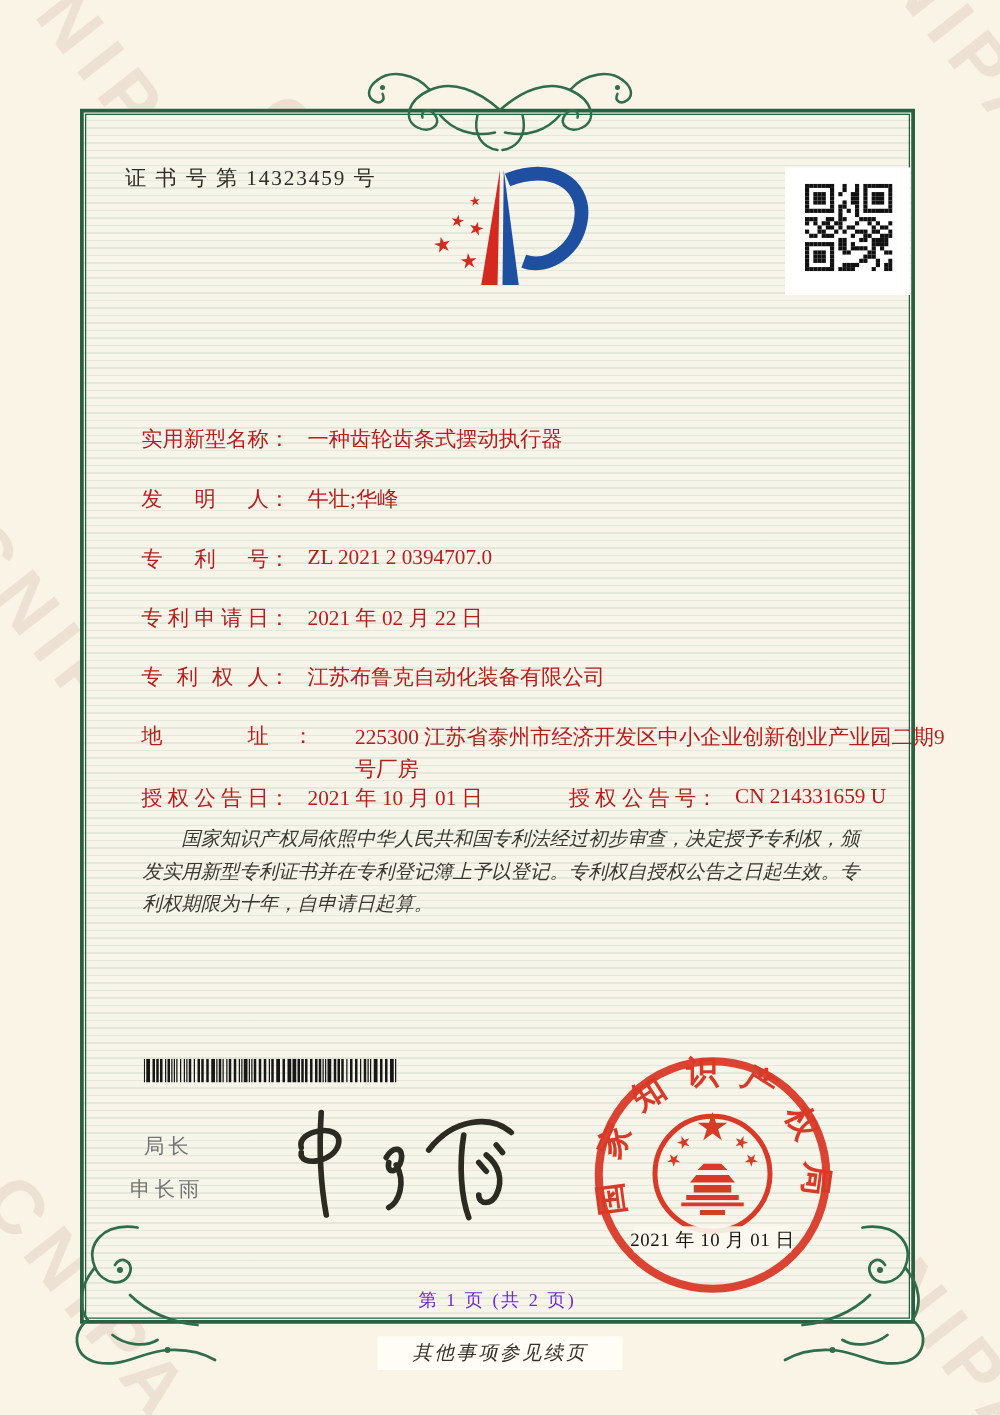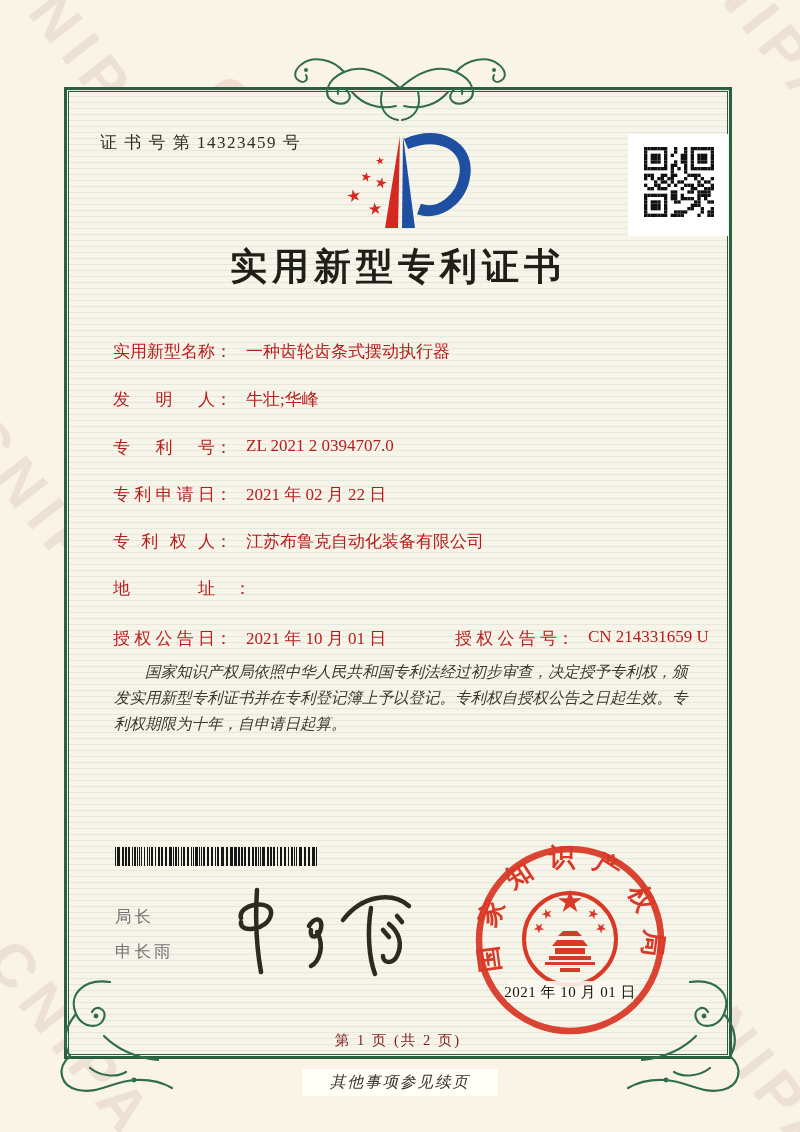--- a/index.html
+++ b/index.html
@@ -33,23 +33,23 @@
   .fl{display:inline-block;width:102px;text-align:justify;text-align-last:justify;white-space:nowrap;}
   .fv{margin-left:14px;white-space:nowrap;}
   .fv.wrap{white-space:normal;width:478px;line-height:26px;}
   .pair2{left:455px;}
 
   .legal{left:114px;top:659px;width:586px;font-size:15.5px;font-style:italic;line-height:26px;color:#3a382f;}
   .legal p{margin:0 0 2px 0;text-indent:2em;}
 
   .signer{font-family:Liberation Sans, sans-serif;font-size:16.5px;color:#737373;letter-spacing:3px;}
   .signer.t1{left:115px;top:906px;}
-  .signer.t2{left:115px;top:941px;}
-
-  .pageinfo{left:64px;top:1031px;width:668px;text-align:center;font-size:14.5px;letter-spacing:2px;color:#7f1d1d;}
+  .signer.t2{left:104px;top:941px;}
+
+  .pageinfo{left:64px;top:1031px;width:668px;text-align:center;font-size:14.5px;letter-spacing:2px;color:#6d28d9;}
   .note{left:0;top:1069px;width:800px;text-align:center;}
   .note span{display:inline-block;background:#fffdf5;padding:3px 28px;font-size:15.5px;font-style:italic;
              letter-spacing:2px;color:#33322a;}
 
   .seal{z-index:4;}
   svg{display:block;}
 </style>
 </head>
 <body>
 
@@ -341,21 +341,20 @@
       <rect x="6" y="20" width="1" height="1" fill="#111"></rect>
       <rect x="8" y="20" width="1" height="1" fill="#111"></rect>
       <rect x="9" y="20" width="1" height="1" fill="#111"></rect>
       <rect x="10" y="20" width="1" height="1" fill="#111"></rect>
       <rect x="11" y="20" width="1" height="1" fill="#111"></rect>
       <rect x="16" y="20" width="1" height="1" fill="#111"></rect>
       <rect x="19" y="20" width="1" height="1" fill="#111"></rect>
       <rect x="20" y="20" width="1" height="1" fill="#111"></rect>
     </svg>
 
-  <div class="abs title">实用新型专利证书</div>
 
   <div class="abs field" style="top:340px;">
     <span class="fl">实用新型名称</span>
       <span>：</span>
     <span class="fv">一种齿轮齿条式摆动执行器</span>
   </div>
   <div class="abs field" style="top:388px;">
     <span class="fl">发明人</span>
       <span>：</span>
     <span class="fv">牛壮;华峰</span>
@@ -371,20 +370,21 @@
     <span class="fv">2021 年 02 月 22 日</span>
   </div>
   <div class="abs field" style="top:530px;">
     <span class="fl">专利权人</span>
       <span>：</span>
     <span class="fv">江苏布鲁克自动化装备有限公司</span>
   </div>
   <div class="abs field" style="top:577px;gap:19px;">
     <span class="fl">地址</span>
       <span>：</span>
+    <span class="fv wrap">225300 江苏省泰州市经济开发区中小企业创新创业产业园二期9号厂房</span>
   </div>
   <div class="abs field" style="top:627px;">
     <span class="fl">授权公告日</span>
       <span>：</span>
     <span class="fv">2021 年 10 月 01 日</span>
   </div>
   <div class="abs field pair2" style="top:627px;">
     <span class="fl">授权公告号</span>
       <span>：</span>
     <span class="fv">CN 214331659 U</span>

